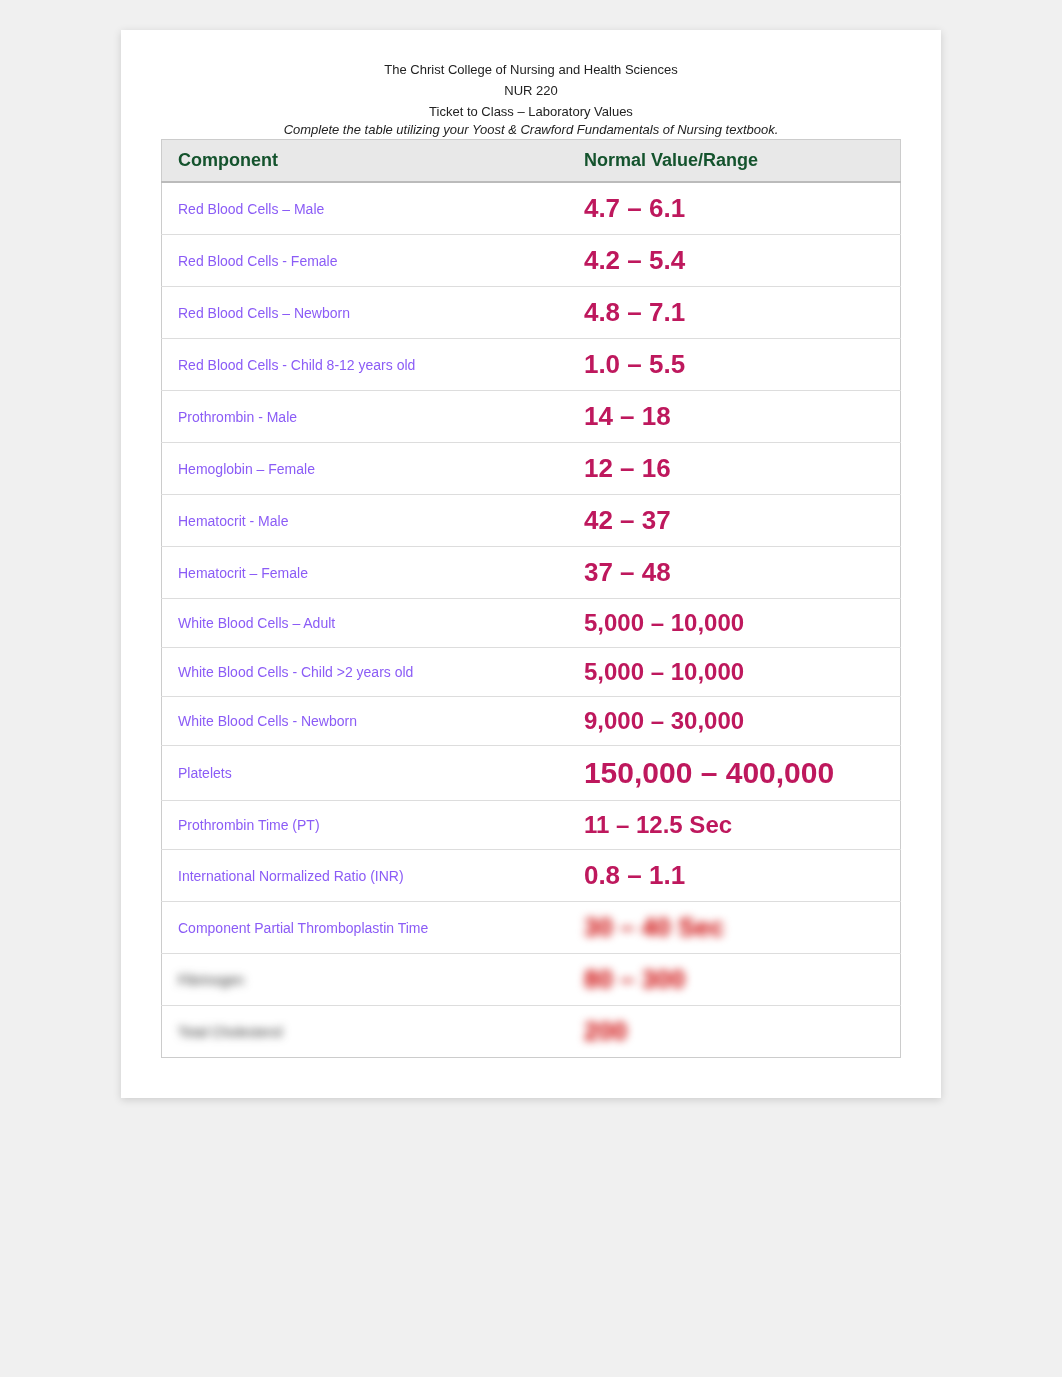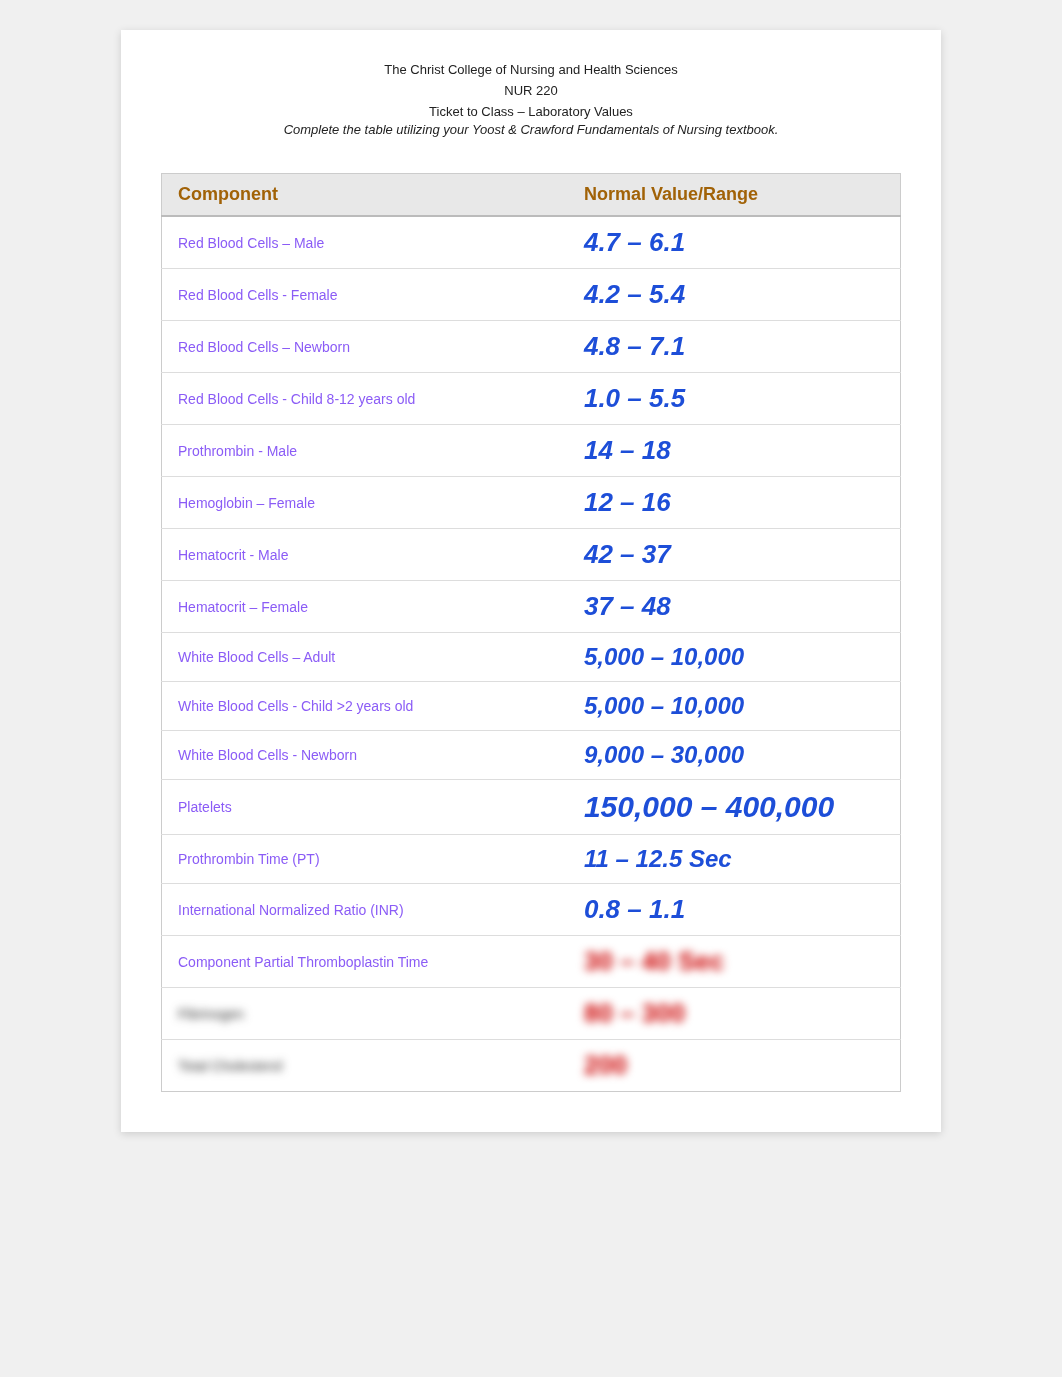--- a/index.html
+++ b/index.html
@@ -20,21 +20,21 @@
 
     .page {
       background: #ffffff;
       width: 820px;
       padding: 30px 40px 40px 40px;
       box-shadow: 0 2px 8px rgba(0,0,0,0.15);
     }
 
     .header {
       text-align: center;
-      margin-bottom: 36px;
+      margin-bottom: 2px;
     }
 
     .header-line {
       font-size: 13px;
       color: #222;
       line-height: 1.6;
     }
 
     .header-italic {
       font-style: italic;
@@ -50,21 +50,21 @@
 
     .lab-table thead tr {
       background: #e8e8e8;
     }
 
     .lab-table th {
       text-align: left;
       padding: 10px 16px;
       font-size: 18px;
       font-weight: bold;
-      color: #a16207;
+      color: #14532d;
       border-bottom: 2px solid #bbb;
     }
 
     .lab-table th:first-child {
       width: 55%;
     }
 
     .lab-table th:last-child {
       width: 45%;
       margin-top: 25px;
@@ -82,23 +82,22 @@
 
     .component-name {
       font-size: 14px;
       color: #8b5cf6;
       text-align: center;
     }
 
     .normal-value {
       font-size: 26px;
       font-weight: bold;
-      color: #1d4ed8;
+      color: #be185d;
       text-align: right;
-      font-style: italic;
     }
 
     .normal-value.large {
       font-size: 24px;
     }
 
     .normal-value.xlarge {
       font-size: 30px;
     }
 

